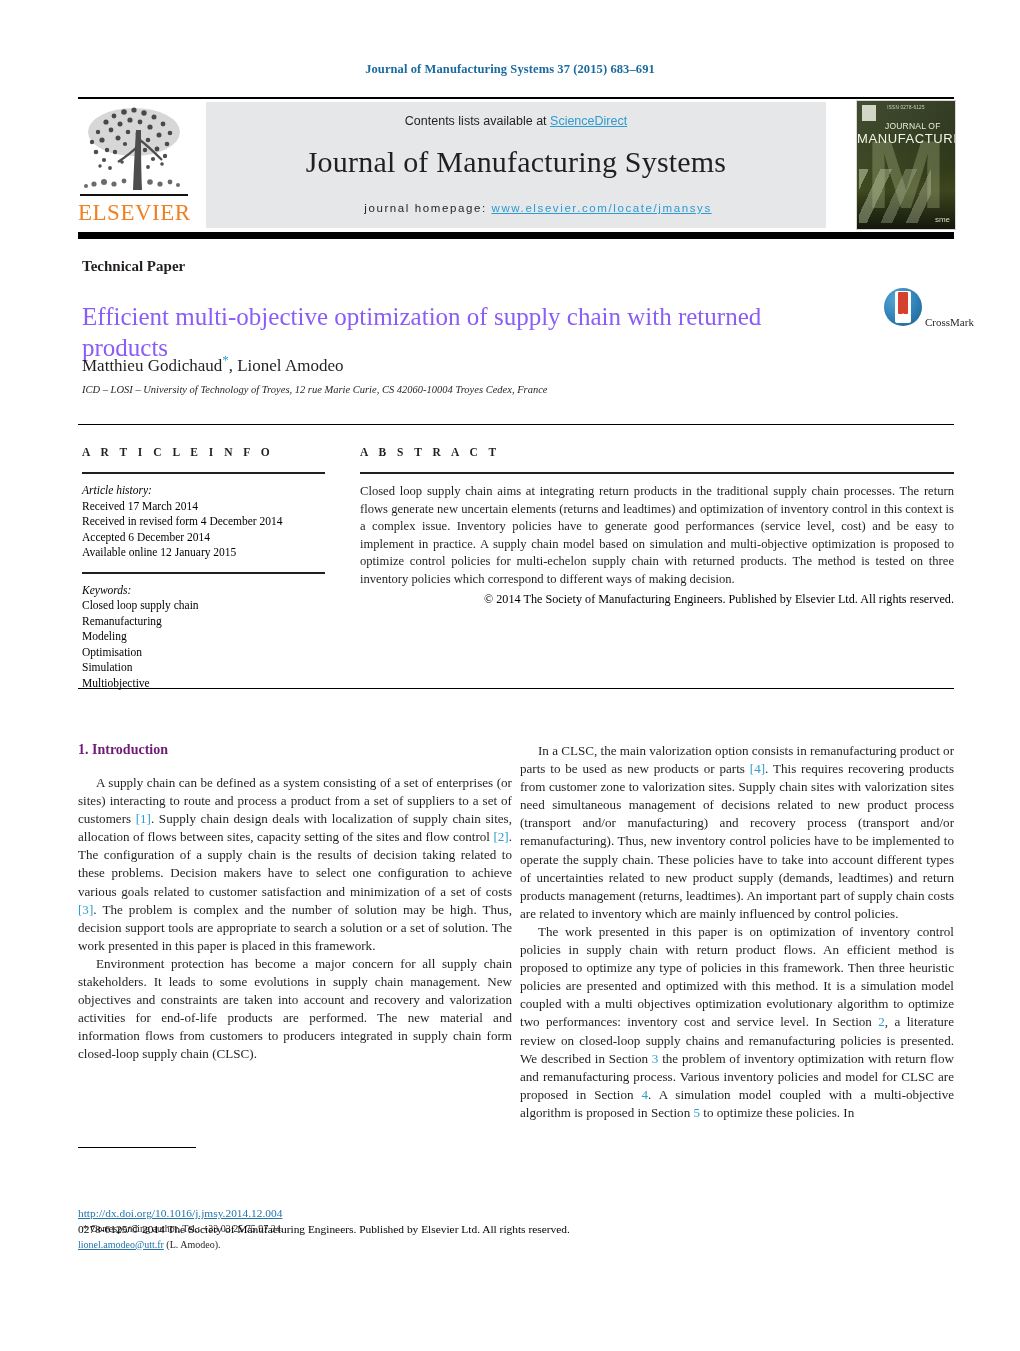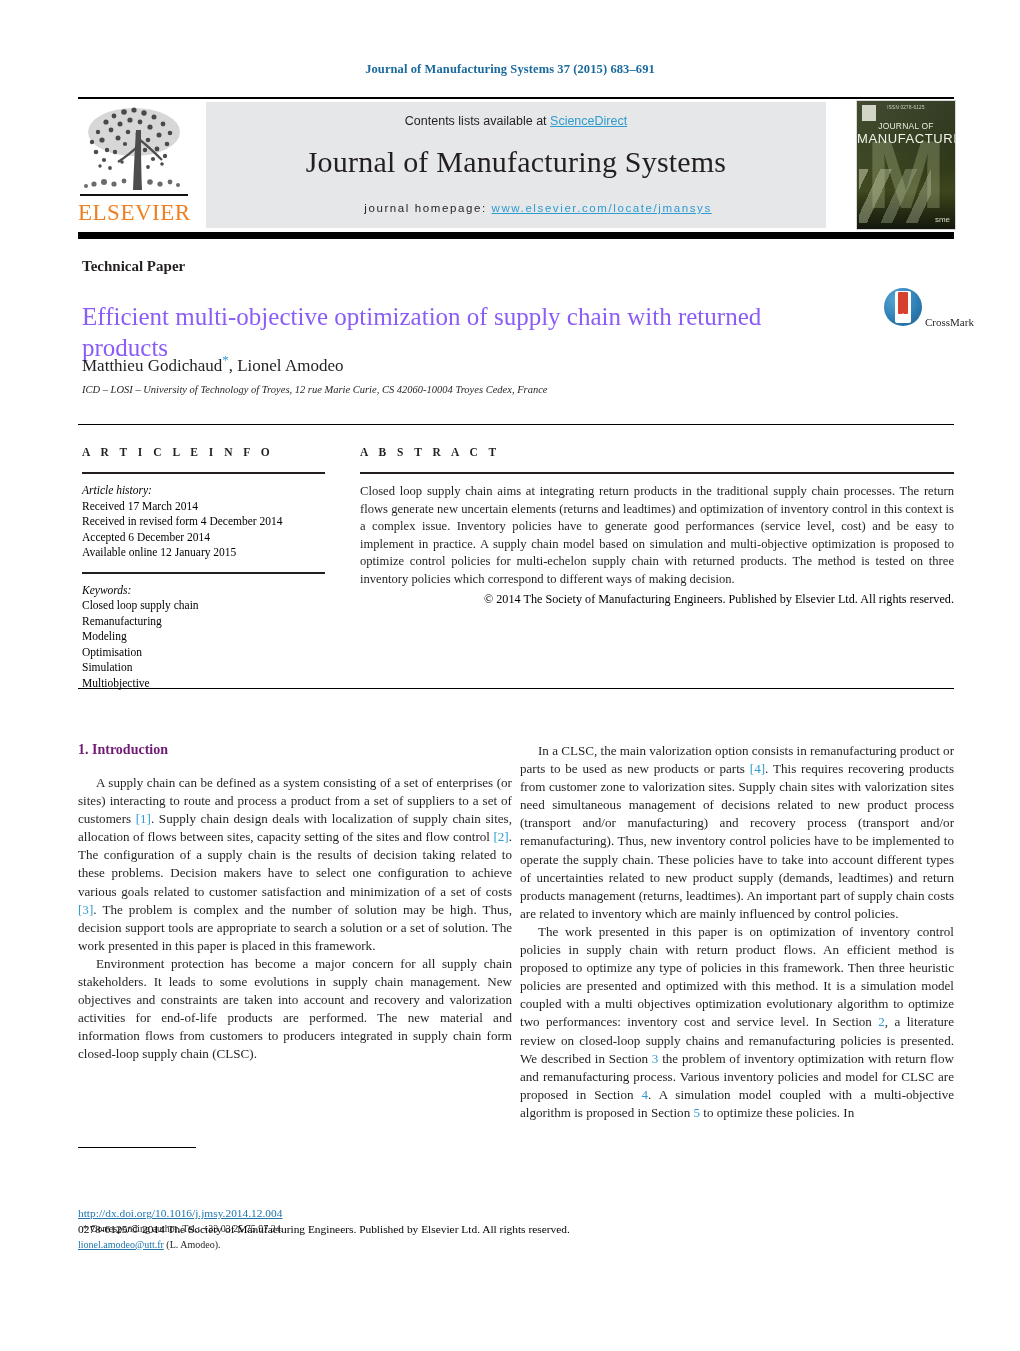--- a/index.html
+++ b/index.html
@@ -153,25 +153,25 @@
     left: 0; top: 4px; width: 98px;
     text-align: center;
     font-family: "Liberation Sans", sans-serif;
     font-size: 4.5px;
     color: #d8dcc8;
     letter-spacing: 0.3px;
   }
   .cover .cov-t1 {
     position: absolute;
     left: 0; top: 20px; width: 98px;
-    text-align: center;
     font-family: "Liberation Sans", sans-serif;
     font-size: 8.5px;
     color: #e9ecdc;
     letter-spacing: 0.2px;
+    padding-left: 28px;
   }
   .cover .cov-t2 {
     position: absolute;
     left: 0; top: 30px; width: 98px;
     text-align: center;
     font-family: "Liberation Sans", sans-serif;
     font-size: 13px;
     color: #f2f4e8;
     letter-spacing: 0.6px;
   }

